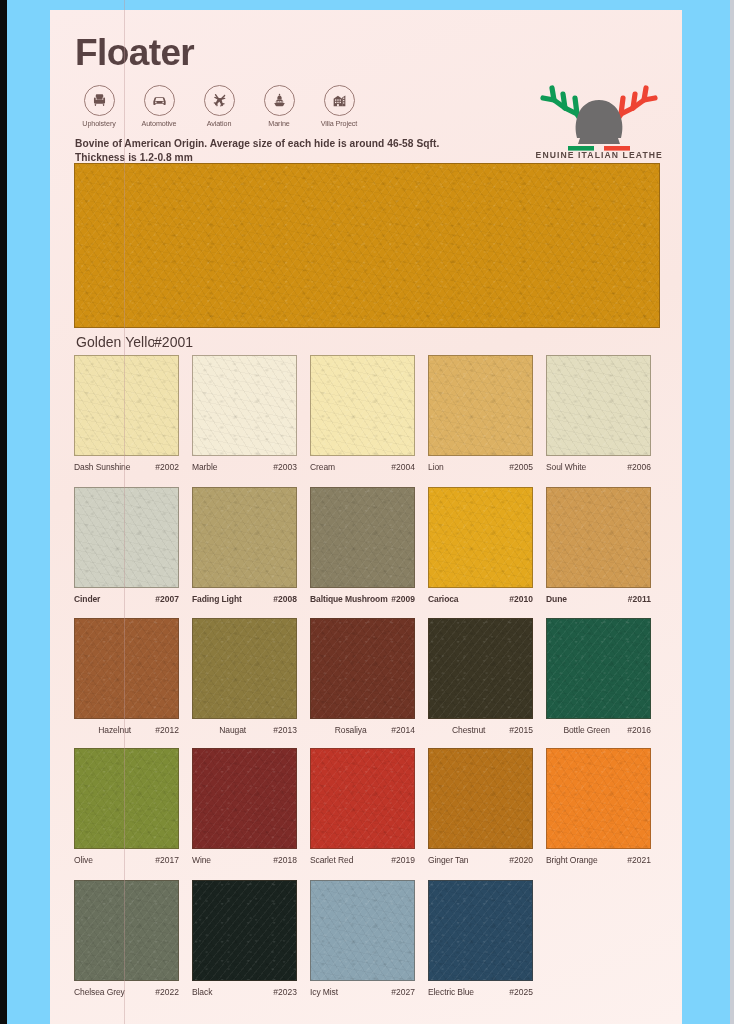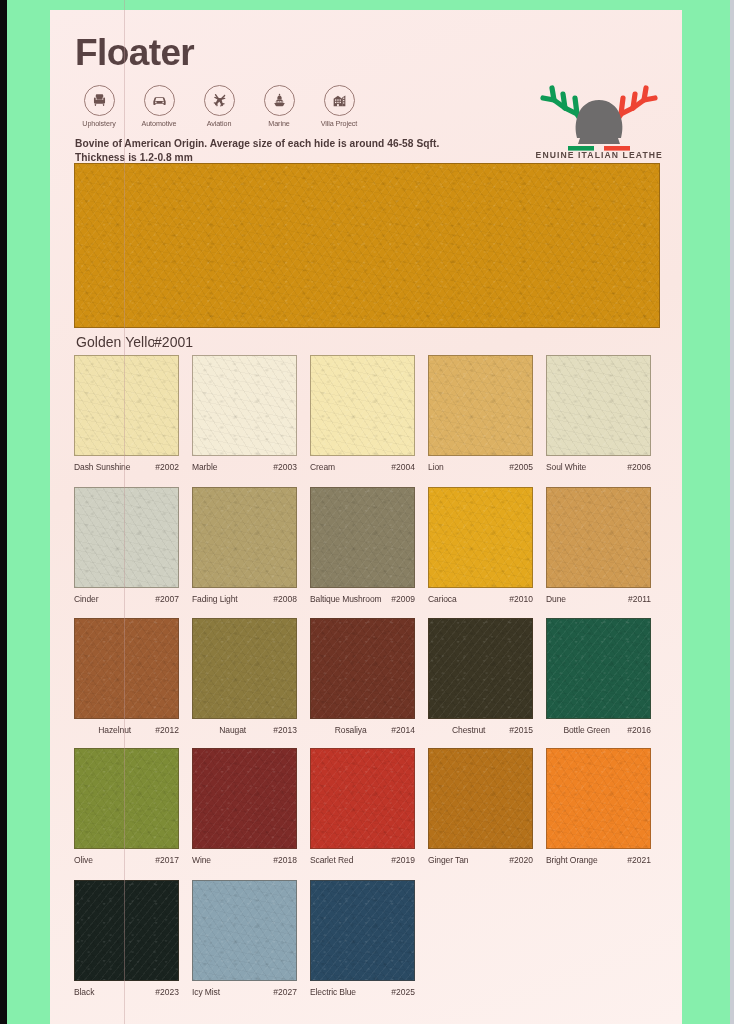--- a/index.html
+++ b/index.html
@@ -5,21 +5,21 @@
   * { box-sizing: border-box; margin: 0; padding: 0; }
   html, body {
     width: 734px; height: 1024px;
     background: #ffffff;
     font-family: "Liberation Sans", sans-serif;
     overflow: hidden;
   }
   #page-root {
     position: relative;
     width: 734px; height: 1024px;
-    background: #86efac;
+    background: #7dd3fc;
   }
   
   .scan-edge-left {
     position: absolute; left: 0; top: 0; width: 7px; height: 1024px;
     background: #0c0c0c;
   }
   .scan-edge-right {
     position: absolute; right: 0; top: 0; width: 4px; height: 1024px;
     background: #c9ccd4;
   }
@@ -288,21 +288,21 @@
             <div class="sw" style="background: rgb(226, 221, 191);">
               <div class="grain"></div>
             </div>
             <div class="sw-cap">
               <span class="n">Soul White</span>
               <span class="c">#2006</span>
             </div>
           </div>
         </div>
       </div>
-      <div class="row" style="top: 487px;">
+      <div class="row" style="top: 487px; font-weight: bold;">
         <div class="row-swatches">
           <div class="cell">
             <div class="sw" style="background: rgb(207, 208, 194);">
               <div class="grain"></div>
             </div>
             <div class="sw-cap">
               <span class="n">Cinder</span>
               <span class="c">#2007</span>
             </div>
           </div>
@@ -438,20 +438,29 @@
             <div class="sw-cap">
               <span class="n">Bright Orange</span>
               <span class="c">#2021</span>
             </div>
           </div>
         </div>
       </div>
       <div class="row" style="top: 880px;">
         <div class="row-swatches">
           <div class="cell">
+            <div class="sw" style="background: rgb(105, 112, 93);">
+              <div class="grain"></div>
+            </div>
+            <div class="sw-cap">
+              <span class="n">Chelsea Grey</span>
+              <span class="c">#2022</span>
+            </div>
+          </div>
+          <div class="cell">
             <div class="sw" style="background: rgb(25, 35, 31);">
               <div class="grain"></div>
             </div>
             <div class="sw-cap">
               <span class="n">Black</span>
               <span class="c">#2023</span>
             </div>
           </div>
           <div class="cell">
             <div class="sw" style="background: rgb(138, 164, 178);">

